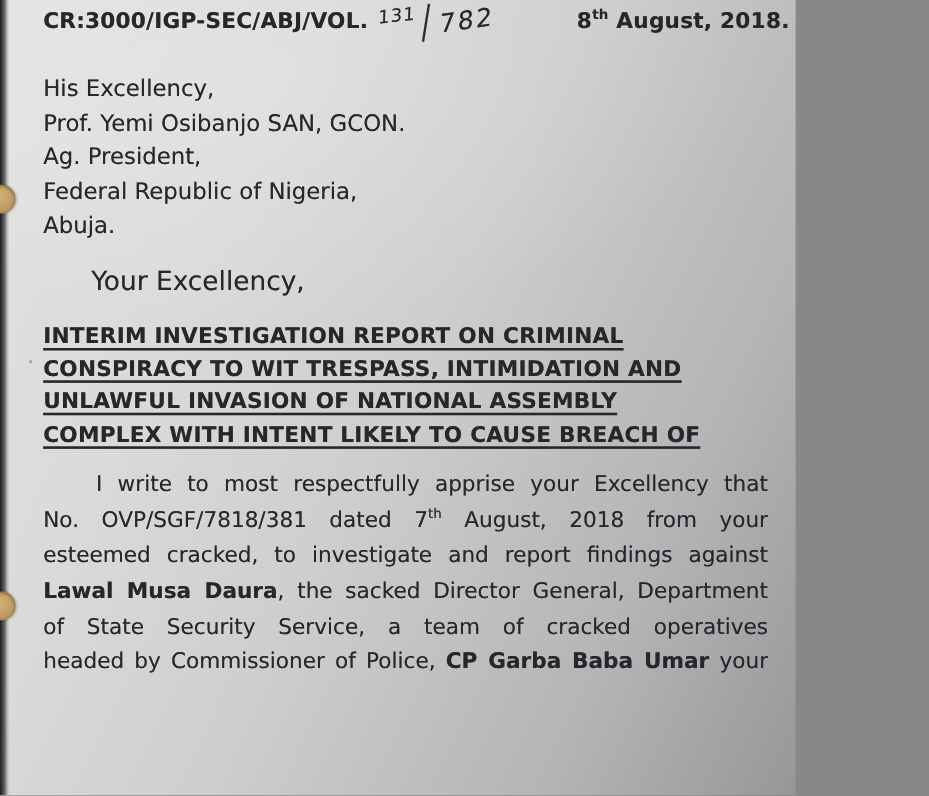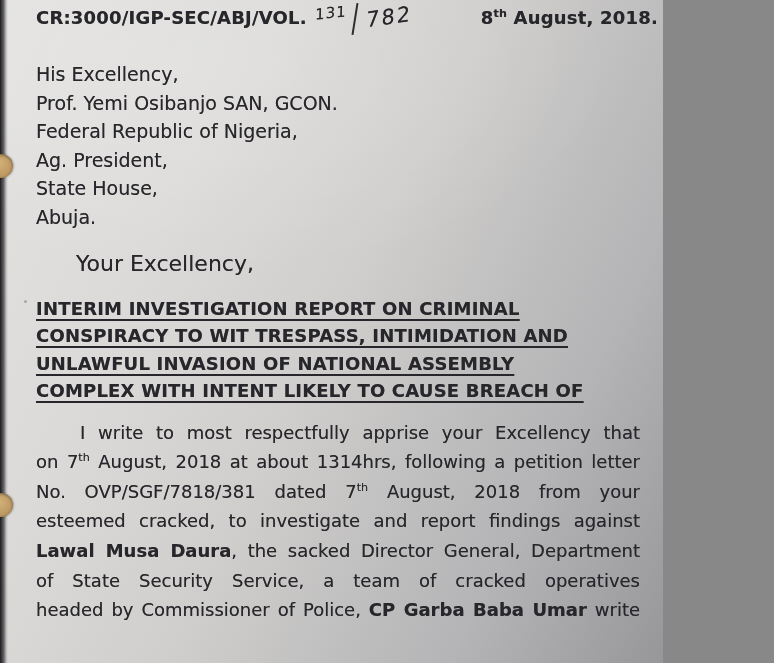--- a/index.html
+++ b/index.html
@@ -103,39 +103,37 @@
       <span class="ref-code">CR:3000/IGP-SEC/ABJ/VOL.</span>
       <span class="hw hw-left">131</span>
       <span class="hw-divider"></span>
       <span class="hw hw-right">782</span>
       <span class="date"><span>8</span><sup>th</sup><span> August, 2018.</span></span>
     </div>
 
     <div class="recipient">
       <div class="addr-line">His Excellency,</div>
       <div class="addr-line">Prof. Yemi Osibanjo SAN, GCON.</div>
+      <div class="addr-line">Ag. President,</div>
       <div class="addr-line">Federal Republic of Nigeria,</div>
-      <div class="addr-line">Ag. President,</div>
-      <div class="addr-line">State House,</div>
       <div class="addr-line">Abuja.</div>
     </div>
 
     <div class="salutation">Your Excellency,</div>
 
     <div class="subject">
       <div class="subject-line"><span>INTERIM INVESTIGATION REPORT ON CRIMINAL</span></div>
       <div class="subject-line"><span>CONSPIRACY TO WIT TRESPASS, INTIMIDATION AND</span></div>
       <div class="subject-line"><span>UNLAWFUL INVASION OF NATIONAL ASSEMBLY</span></div>
       <div class="subject-line"><span>COMPLEX WITH INTENT LIKELY TO CAUSE BREACH OF</span></div>
     </div>
 
     <div class="body-paragraph">
         <div class="body-line indent"><span>I write to most respectfully apprise your Excellency that</span></div>
-        <div class="body-line"><span>on 7</span><sup>th</sup><span> August, 2018 at about 1314hrs, following a petition letter</span></div>
         <div class="body-line"><span>No. OVP/SGF/7818/381 dated 7</span><sup>th</sup><span> August, 2018 from your</span></div>
         <div class="body-line"><span>esteemed cracked, to investigate and report findings against</span></div>
         <div class="body-line"><span class="bold">Lawal Musa Daura</span><span>, the sacked Director General, Department</span></div>
         <div class="body-line"><span>of State Security Service, a team of cracked operatives</span></div>
-        <div class="body-line"><span>headed by Commissioner of Police, </span><span class="bold">CP Garba Baba Umar</span><span> write</span></div>
+        <div class="body-line"><span>headed by Commissioner of Police, </span><span class="bold">CP Garba Baba Umar</span><span> your</span></div>
       </div>
 
   </div>
 </div>
 
 </body></html>

